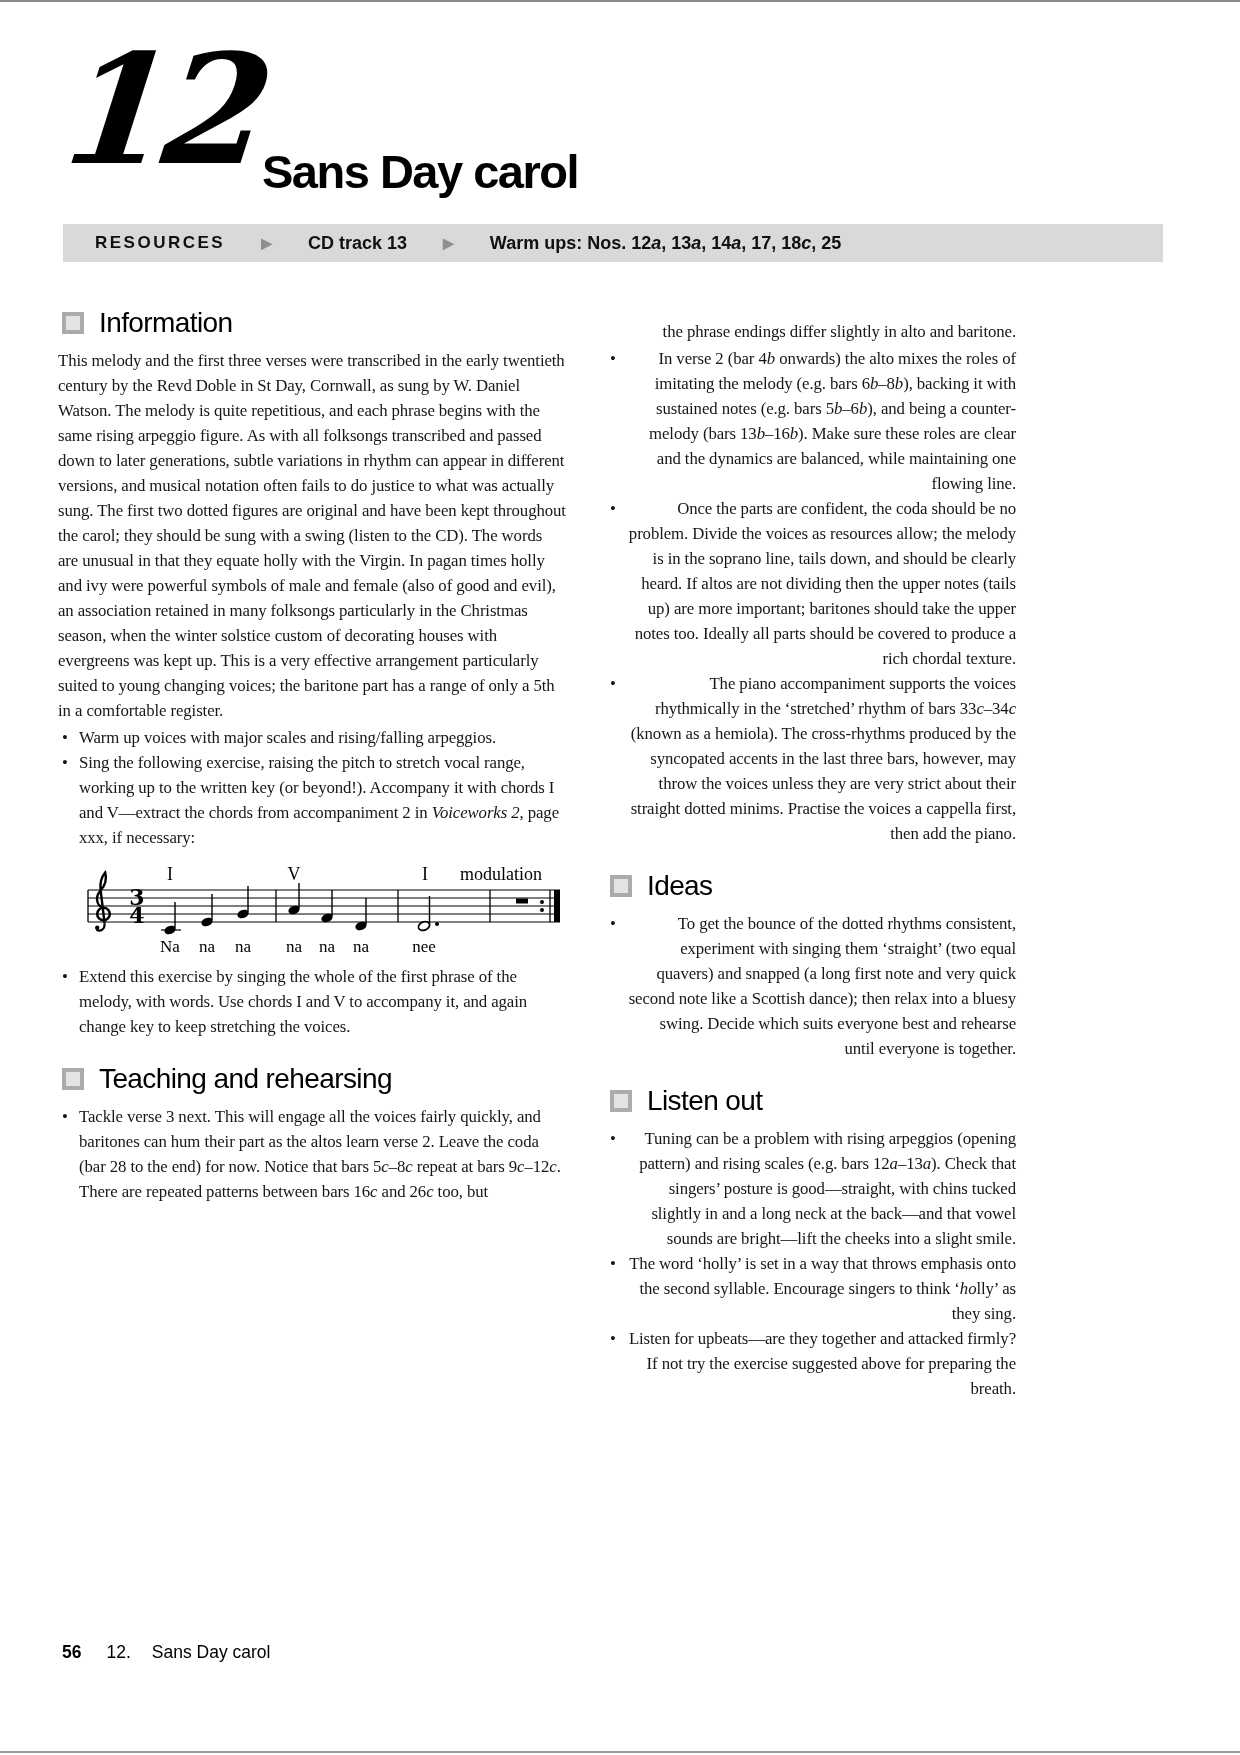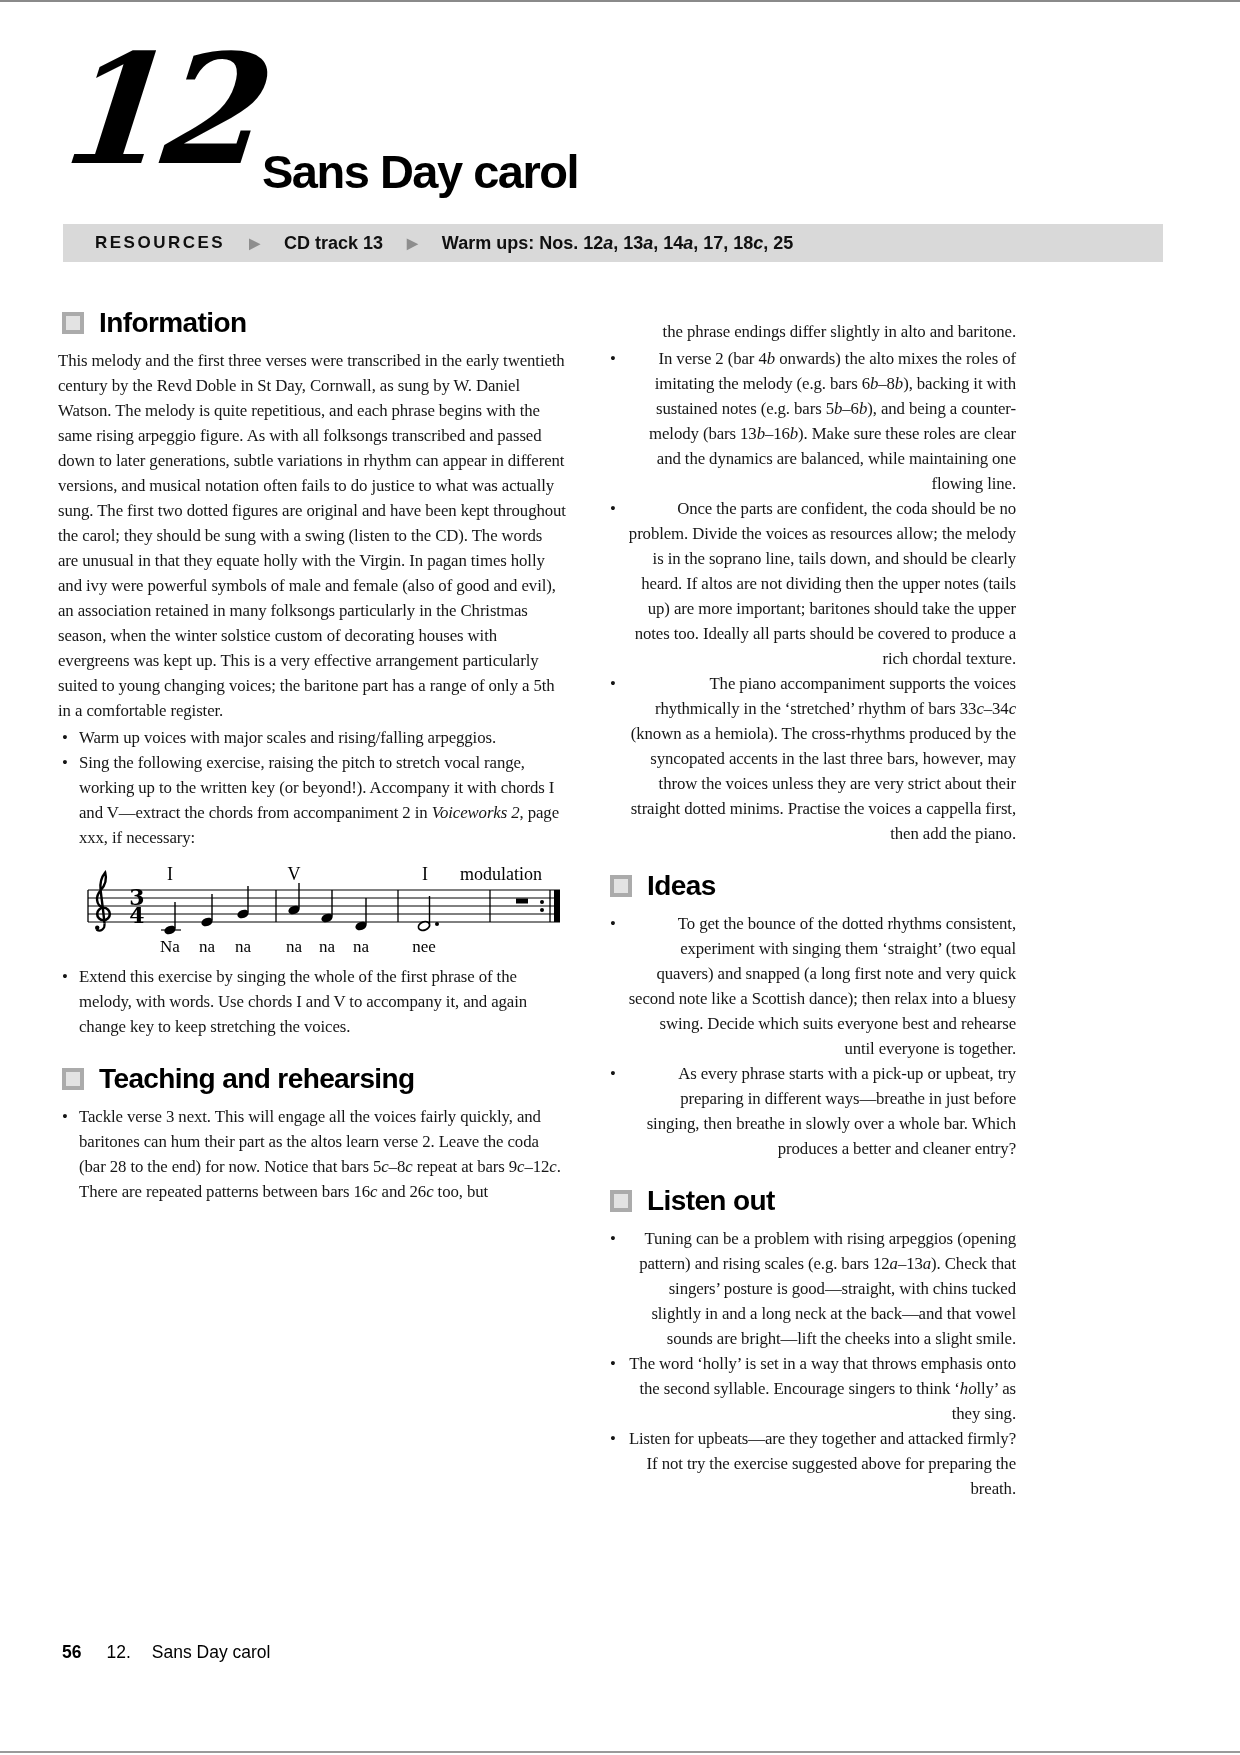--- a/index.html
+++ b/index.html
@@ -19,37 +19,37 @@
     transform:skewX(-7deg);
   }
   .chapter-title {
     position:absolute; left:262px; top:148px; margin:0;
     font-family:"Liberation Sans", sans-serif; font-weight:700;
     font-size:47px; line-height:47px; letter-spacing:-1.5px; color:#000;
   }
   .resources-bar {
     position:absolute; left:63px; top:224px; width:1100px; height:38px;
     background:#d9d9d9; box-sizing:border-box;
-    display:flex; align-items:center; gap:24px; padding-left:32px;
+    display:flex; align-items:center; gap:36px; padding-left:32px;
     font-family:"Liberation Sans", sans-serif; font-weight:700; font-size:18px; color:#101010;
   }
   .res-label { letter-spacing:2.5px; font-size:17px; }
   .tri { color:#8e8e8e; font-size:14px; line-height:1; }
   .it { font-style:italic; }
 
   
   .columns { position:absolute; left:58px; top:292px; width:958px; display:flex; gap:40px; }
   .col-left  { width:508px; }
   .col-right { width:410px; padding-top:27px; box-sizing:border-box;text-align:right; }
 
   .section-heading { display:flex; align-items:center; gap:15px; margin:25px 0 10px 4px; }
   .section-heading.first { margin-top:16px; }
   .sq { width:14px; height:14px; border:4px solid #ababab; background:#e3e3e3; flex:0 0 auto; }
   .section-heading h2 {
-    margin:0; font-family:"Liberation Sans", sans-serif; font-weight:700;
+    margin:0; font-family:"Liberation Sans", sans-serif; font-weight:400;
     font-size:28px; line-height:30px; letter-spacing:-0.6px; color:#000;
   }
   .body, li { font-size:16.8px; line-height:25px; letter-spacing:-0.1px; color:#161616; }
   .body { margin:0; }
   ul { list-style:none; margin:2px 0 0 0; padding:0; }
   li { position:relative; padding-left:21px; }
   li::before { content:"\2022"; position:absolute; left:4px; top:0; }
   .cont { padding-left:21px; }
 
   
@@ -202,21 +202,20 @@
         <li>Once the parts are confident, the coda should be no problem. Divide the voices as resources allow; the melody is in the soprano line, tails down, and should be clearly heard. If altos are not dividing then the upper notes (tails up) are more important; baritones should take the upper notes too. Ideally all parts should be covered to produce a rich chordal texture.</li>
         <li><span>The piano accompaniment supports the voices rhythmically in the ‘stretched’ rhythm of bars 33</span><span class="it">c</span><span>–34</span><span class="it">c</span><span> (known as a hemiola). The cross-rhythms produced by the syncopated accents in the last three bars, however, may throw the voices unless they are very strict about their straight dotted minims. Practise the voices a cappella first, then add the piano.</span></li>
       </ul>
 
       <div class="section-heading">
         <span class="sq"></span>
         <h2>Ideas</h2>
       </div>
       <ul>
         <li>To get the bounce of the dotted rhythms consistent, experiment with singing them ‘straight’ (two equal quavers) and snapped (a long first note and very quick second note like a Scottish dance); then relax into a bluesy swing. Decide which suits everyone best and rehearse until everyone is together.</li>
-        <li>As every phrase starts with a pick-up or upbeat, try preparing in different ways—breathe in just before singing, then breathe in slowly over a whole bar. Which produces a better and cleaner entry?</li>
       </ul>
 
       <div class="section-heading">
         <span class="sq"></span>
         <h2>Listen out</h2>
       </div>
       <ul>
         <li><span>Tuning can be a problem with rising arpeggios (opening pattern) and rising scales (e.g. bars 12</span><span class="it">a</span><span>–13</span><span class="it">a</span><span>). Check that singers’ posture is good—straight, with chins tucked slightly in and a long neck at the back—and that vowel sounds are bright—lift the cheeks into a slight smile.</span></li>
         <li><span>The word ‘holly’ is set in a way that throws emphasis onto the second syllable. Encourage singers to think ‘</span><span class="it">ho</span><span>lly’ as they sing.</span></li>
         <li>Listen for upbeats—are they together and attacked firmly? If not try the exercise suggested above for preparing the breath.</li>

